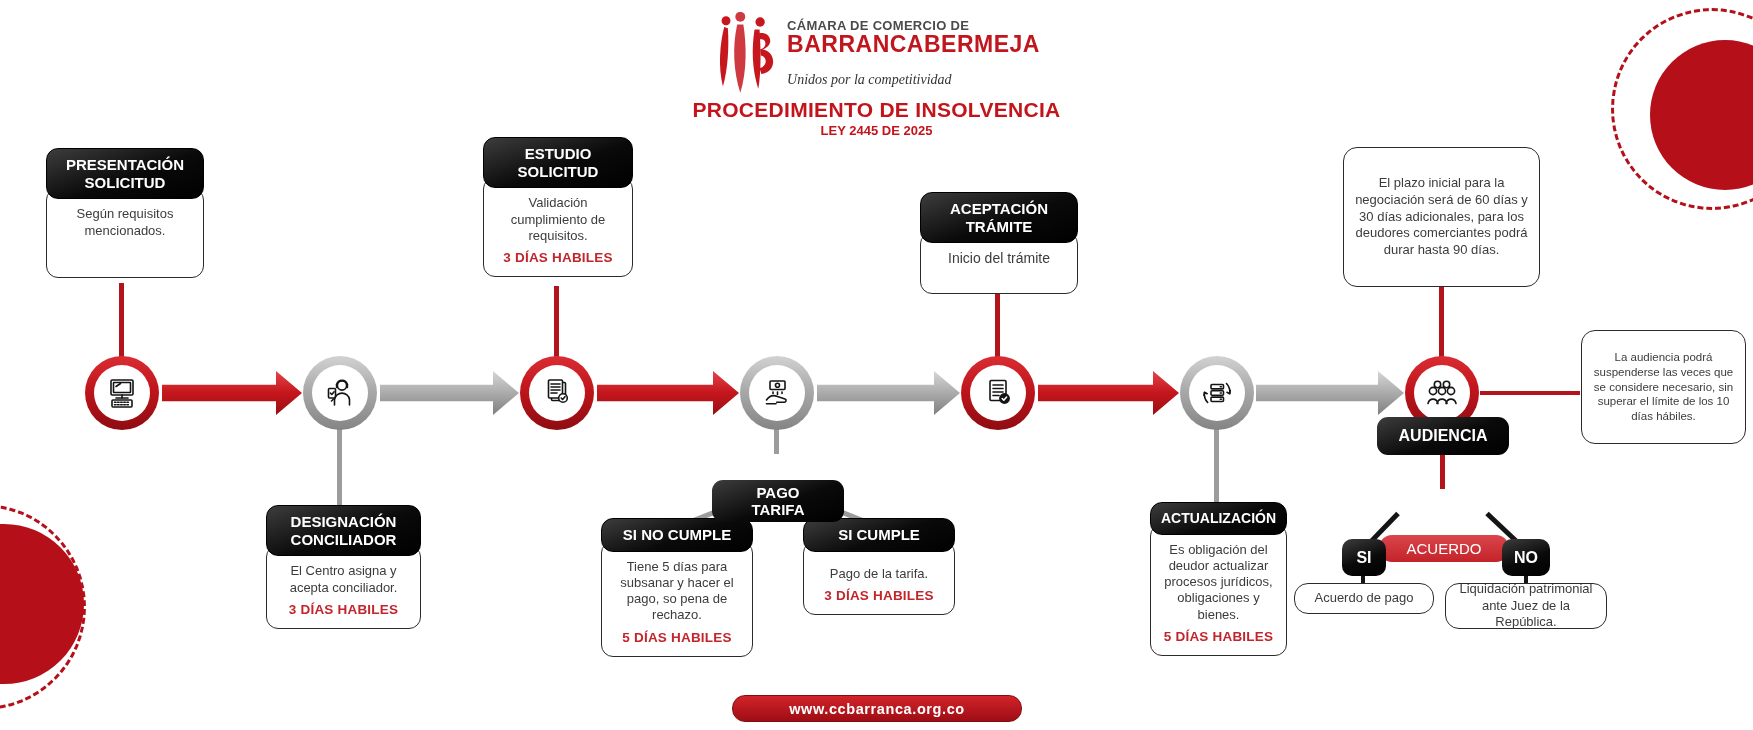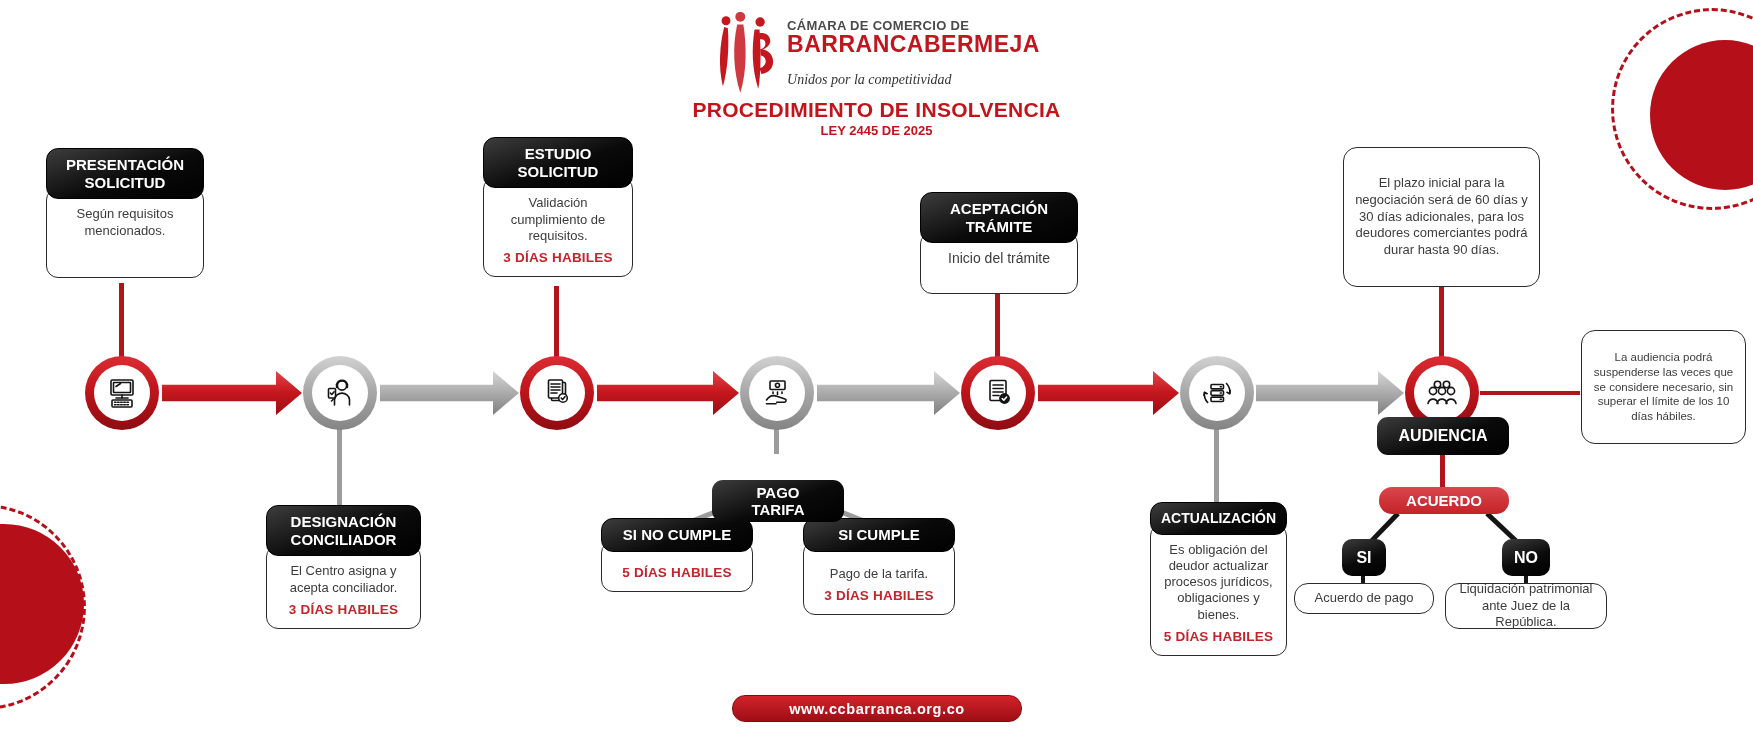--- a/index.html
+++ b/index.html
@@ -43,21 +43,21 @@
   .box-head{position:relative;z-index:2;background:linear-gradient(160deg,#3d3d3d 0%,#0a0a0a 55%,#000 100%);
     color:#fff;font-weight:bold;font-size:15px;line-height:1.18;text-align:center;
     border-radius:12px;padding:7px 6px;border:1px solid #000;}
   .box-body{position:relative;z-index:1;background:#fff;border:1.6px solid #2b2b2b;border-radius:12px;
     margin-top:-11px;padding:17px 7px 9px;text-align:center;font-size:13px;line-height:1.25;color:#3c3c3c;}
   .days{color:#c2252b;font-weight:bold;font-size:13.5px;margin-top:6px;letter-spacing:.2px;}
   
   .black-pill{position:absolute;background:linear-gradient(160deg,#3d3d3d 0%,#0a0a0a 55%,#000 100%);
     color:#fff;font-weight:bold;text-align:center;border-radius:11px;display:flex;align-items:center;justify-content:center;z-index:7;}
   .red-pill{position:absolute;background:linear-gradient(180deg,#da464c 0%,#c32328 100%);
-    color:#fff;font-weight:bold;text-align:center;border-radius:13px;display:flex;align-items:center;justify-content:center;z-index:7;}
+    color:#fff;font-weight:normal;text-align:center;border-radius:13px;display:flex;align-items:center;justify-content:center;z-index:7;margin-top:48px;}
   .note{position:absolute;background:#fff;border:1.6px solid #2b2b2b;border-radius:14px;
     text-align:center;font-size:13px;line-height:1.3;color:#3c3c3c;
     display:flex;align-items:center;justify-content:center;padding:9px 8px;box-sizing:border-box;z-index:6;}
   .wrap-narrow{display:inline-block;max-width:72px;}
   
   .footer-pill{position:absolute;left:732px;top:695px;width:288px;height:25px;border-radius:13px;
     background:linear-gradient(180deg,#d2232a 0%,#9e0d14 100%);border:1px solid #850b10;
     color:#fff;font-weight:bold;font-size:14.5px;letter-spacing:.6px;
     display:flex;align-items:center;justify-content:center;z-index:8;cursor:pointer;}
 </style>
@@ -236,20 +236,21 @@
       <div class="days">3 DÍAS HABILES</div>
     </div>
   </div>
 
   <div class="black-pill" style="left:712px;top:452px;width:132px;height:42px;font-size:15px;line-height:1.15;margin-top:28px;">
     <span class="wrap-narrow">PAGO TARIFA</span>
   </div>
   <div class="step-box" style="left:601px;top:518px;width:152px;border-radius:22px;">
     <div class="box-head">SI NO CUMPLE</div>
     <div class="box-body">
+      <span>Tiene 5 días para subsanar y hacer el pago, so pena de rechazo.</span>
       <div class="days">5 DÍAS HABILES</div>
     </div>
   </div>
   <div class="step-box" style="left:803px;top:518px;width:152px;">
     <div class="box-head">SI CUMPLE</div>
     <div class="box-body" style="padding-top:24px;">
       <span>Pago de la tarifa.</span>
       <div class="days">3 DÍAS HABILES</div>
     </div>
   </div>

